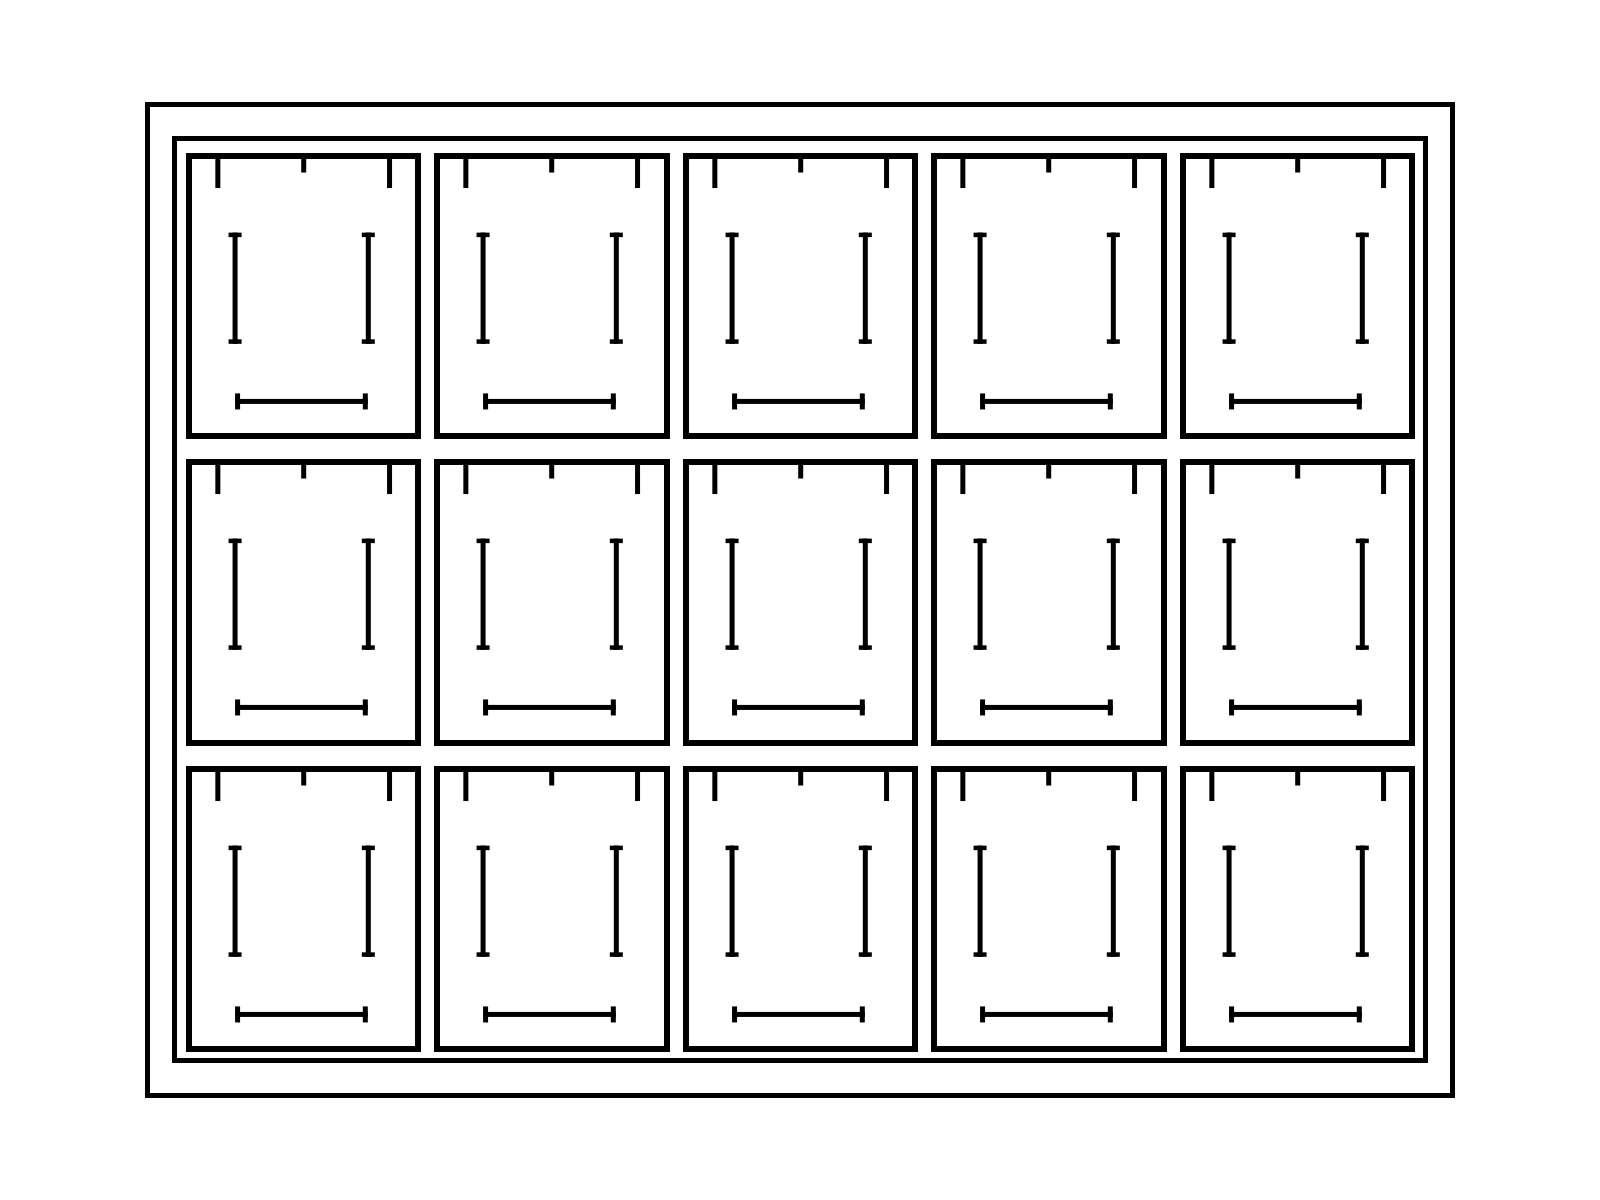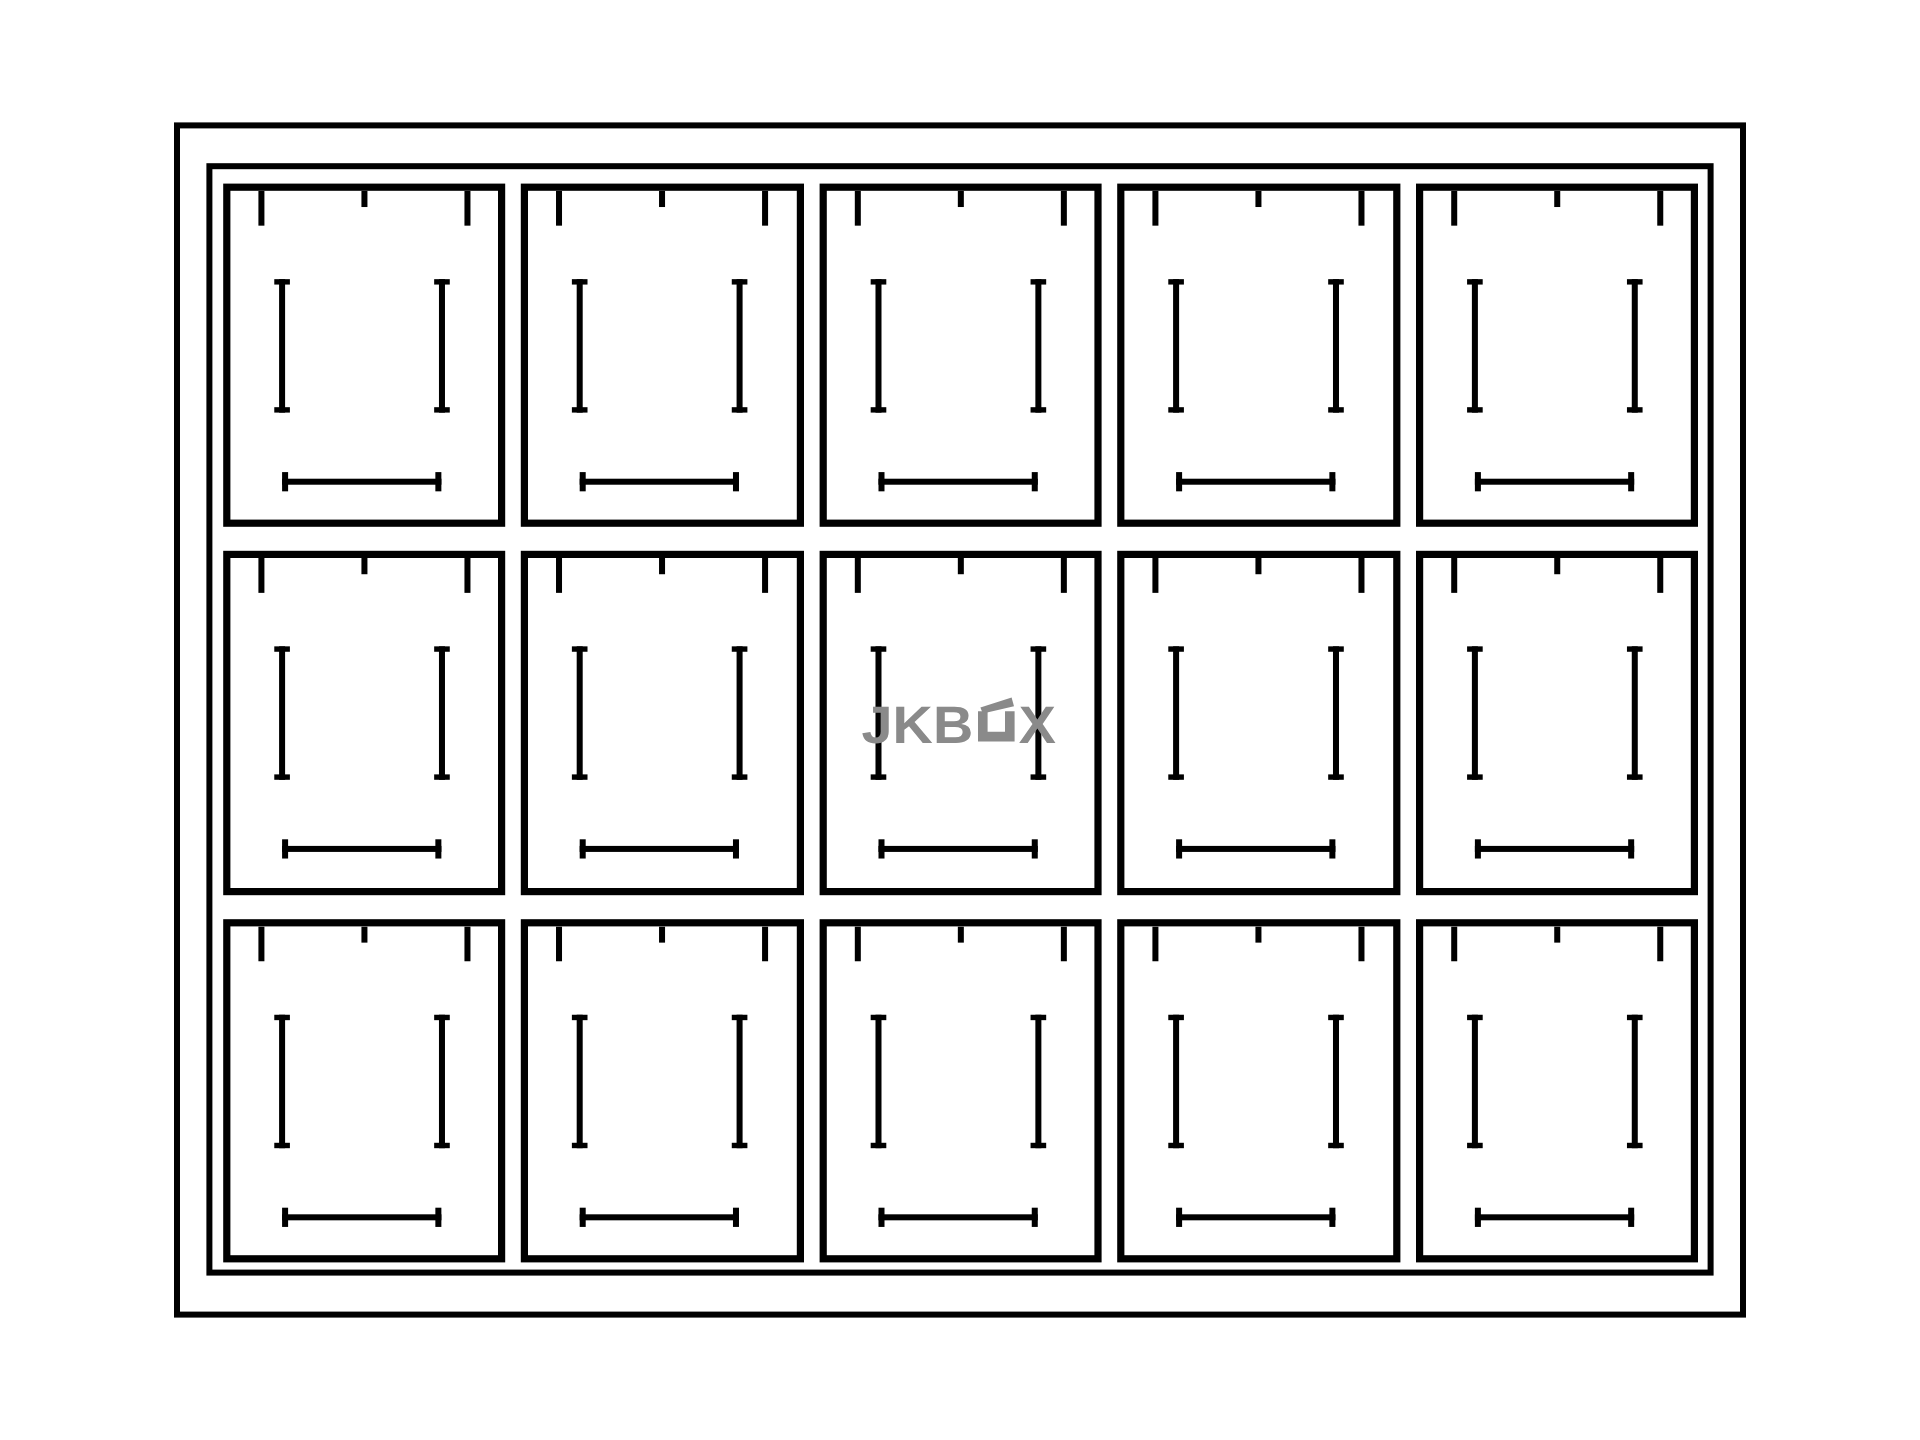--- a/index.html
+++ b/index.html
@@ -461,24 +461,14 @@
 
       <g>
         <rect x="43" y="234" width="5" height="16"></rect>
         <rect x="43" y="239.5" width="132.5" height="5"></rect>
         <rect x="170.5" y="234" width="5" height="16"></rect>
       </g>
     </svg>
   </div>
 </div>
 
-  <div class="watermark">
-    <svg width="164" height="47" viewBox="0 0 164 47">
-      <text x="0" y="39.5" textLength="93" lengthAdjust="spacingAndGlyphs">JKB</text>
-      <g>
-        <path d="M99 9.5 L125 1.2 L127 8.5 L101 14.5 Z"></path>
-        <path d="M97 12.8 h8 v17 h14.5 v-17 h8 v25.2 h-30.5 Z"></path>
-      </g>
-      <text x="131" y="39.5" textLength="31" lengthAdjust="spacingAndGlyphs">X</text>
-    </svg>
-  </div>
 
 </div>
 
 </body></html>

